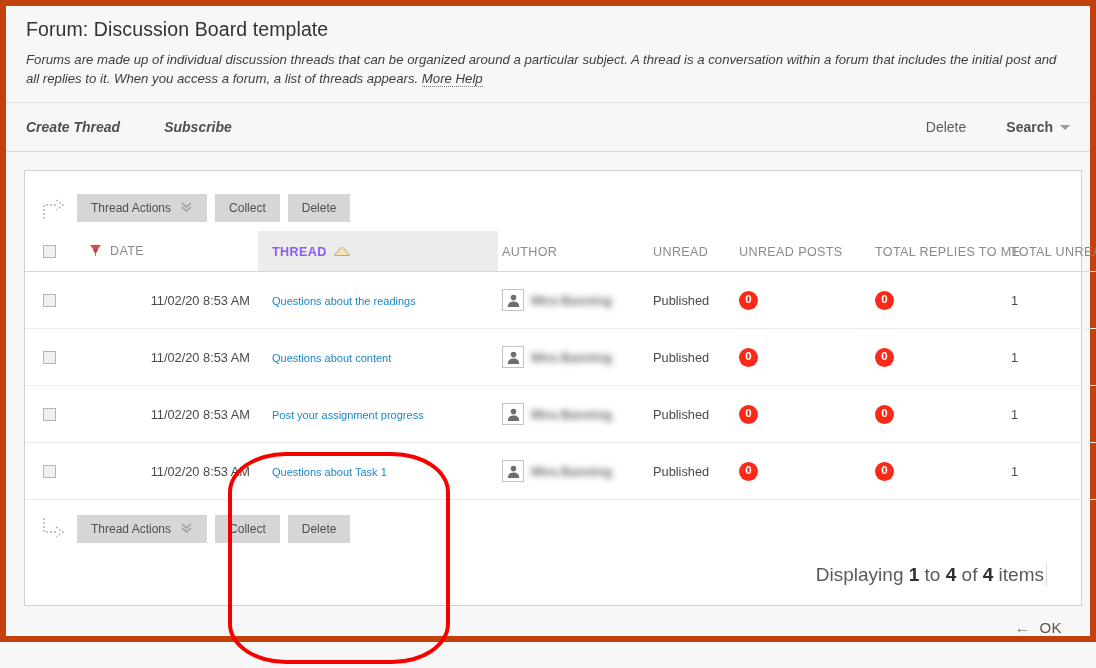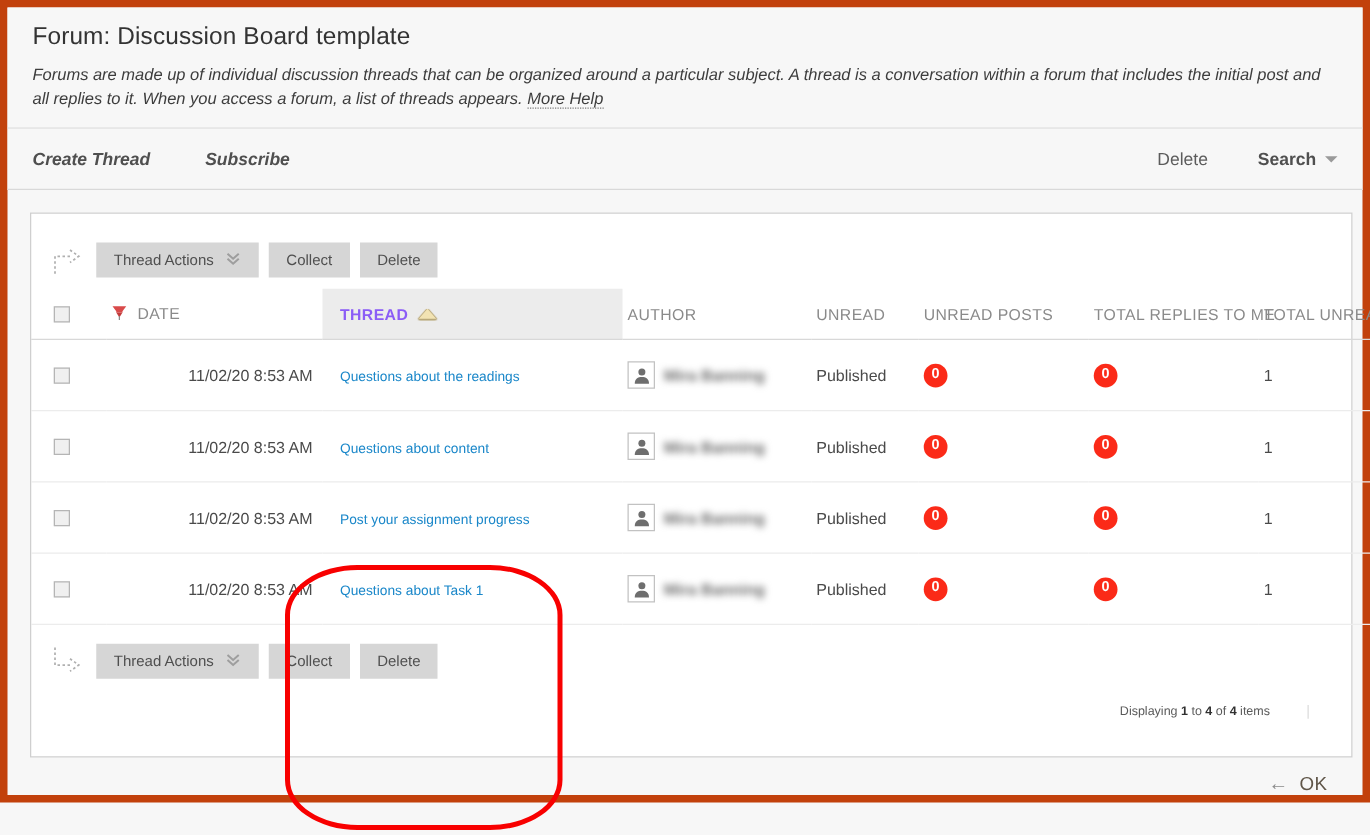--- a/index.html
+++ b/index.html
@@ -248,23 +248,23 @@
   }
 
   
   .paging-row {
     display: flex;
     align-items: center;
     justify-content: flex-end;
     padding: 16px 20px 0 0;
   }
   .paging-text {
-    font-size: 10px;
+    font-size: 19px;
     color: #5a5a5a;
-    padding-right: 30px;
+    padding-right: 2px;
     border-right: 1px solid #dcdcdc;
     margin-right: 14px;
     white-space: nowrap;
   }
   .paging-text b { color: #303030; font-weight: bold; }
   .btn-paging {
     background: #d6d6d6;
     border: none;
     font-family: "Liberation Sans", sans-serif;
     font-size: 12.5px;

